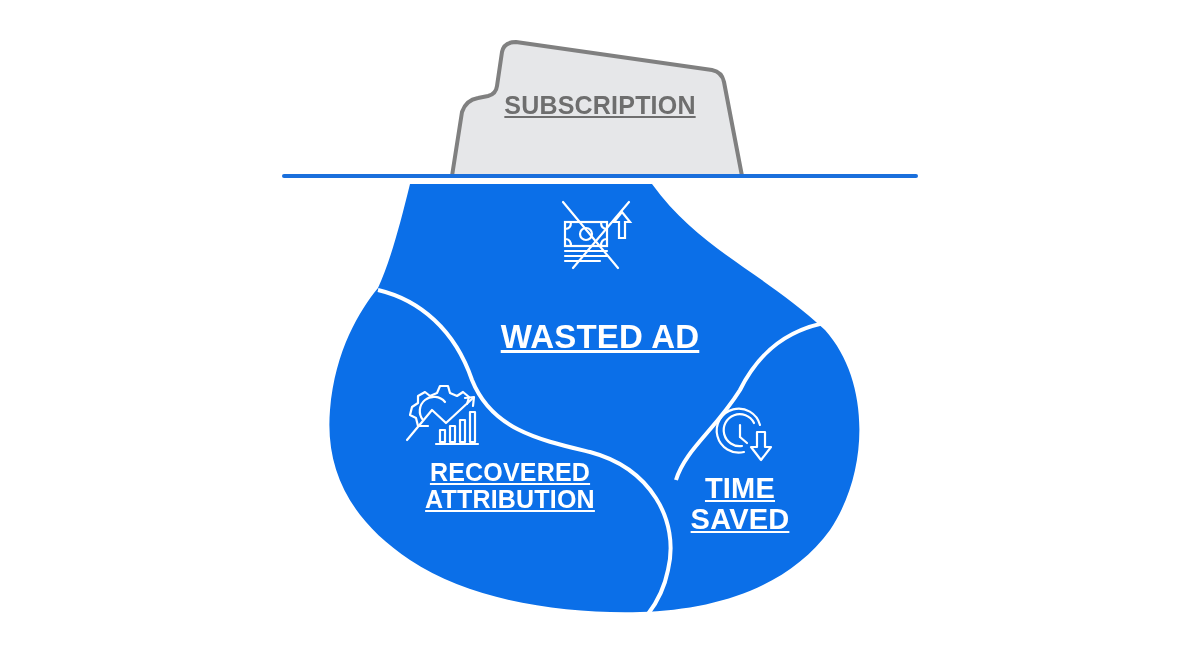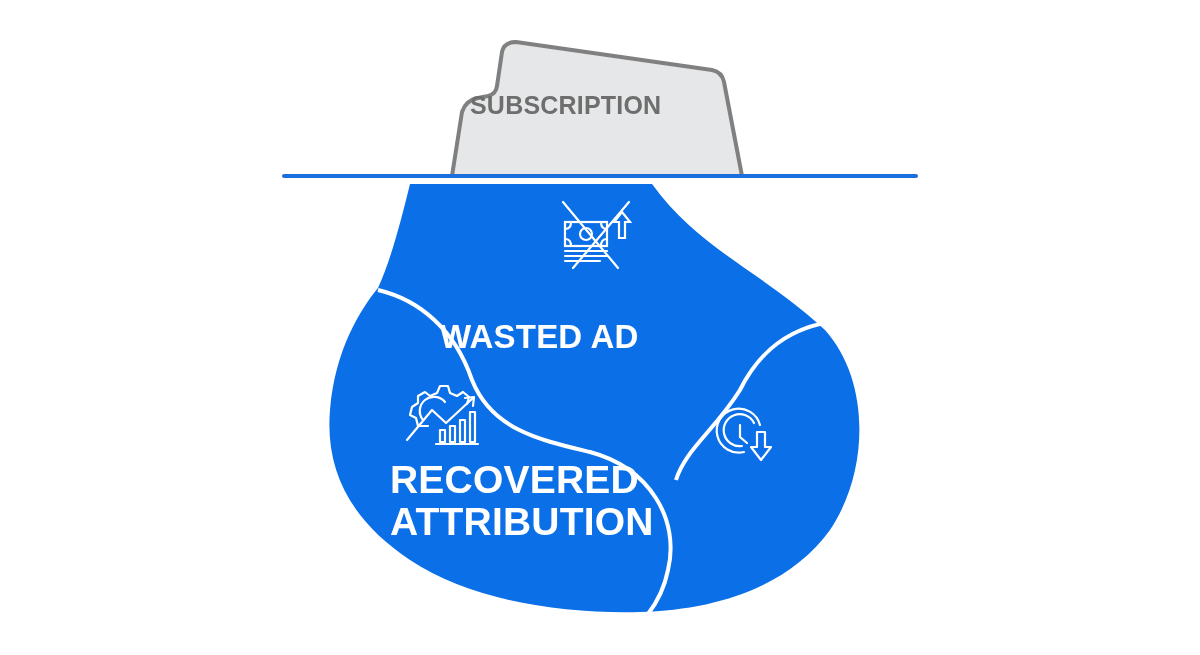--- a/index.html
+++ b/index.html
@@ -1,24 +1,24 @@
 <!DOCTYPE html>
 <html><head>
 <meta charset="utf-8">
 <style>
   html, body { margin: 0; padding: 0; background: #ffffff; }
   body { width: 1200px; height: 655px; position: relative; overflow: hidden;
          font-family: "Liberation Sans", "DejaVu Sans", sans-serif; }
   .stage { position: absolute; left: 0; top: 0; width: 1200px; height: 655px; }
   svg { position: absolute; left: 0; top: 0; }
-  .label { position: absolute; font-weight: bold;
-           text-transform: uppercase; line-height: 1.08; letter-spacing: 0.2px; }
+  .label { position: absolute; text-align: center; font-weight: bold;
+           text-transform: uppercase; line-height: 1.08; letter-spacing: 0.2px; text-decoration: underline; }
   .tip-label { color: #6e6e6e; font-size: 25px; left: 470px; width: 260px; top: 92px; font-weight: bold; }
   .wasted-label { color: #ffffff; font-size: 33px; left: 440px; width: 320px; top: 283px; margin-top: 36px; }
-  .recovered-label { color: #ffffff; font-size: 39px; left: 390px; width: 240px; top: 459px; }
+  .recovered-label { color: #ffffff; font-size: 25px; left: 390px; width: 240px; top: 459px; }
   .time-label { color: #ffffff; font-size: 29px; left: 680px; width: 120px; top: 473px; }
 </style>
 </head>
 <body>
 
 <div class="stage">
 
   <svg width="1200" height="655" viewBox="0 0 1200 655">
 
     <path d="M452 176 L462 112 Q466 100 478 98 L488 96 Q496 94 497 86 L502 52 Q504 42 516 42 L712 70 Q722 72 724 82 L742 176 Z" fill="#e6e7e9" stroke="#808080" stroke-width="4" stroke-linejoin="round"></path>
@@ -77,14 +77,18 @@
 
   <div class="label wasted-label">
     <div>WASTED AD</div>
   </div>
 
   <div class="label recovered-label">
     <div>RECOVERED</div>
     <div>ATTRIBUTION</div>
   </div>
 
+  <div class="label time-label">
+    <div>TIME</div>
+    <div>SAVED</div>
+  </div>
 
 </div>
 
 </body></html>

